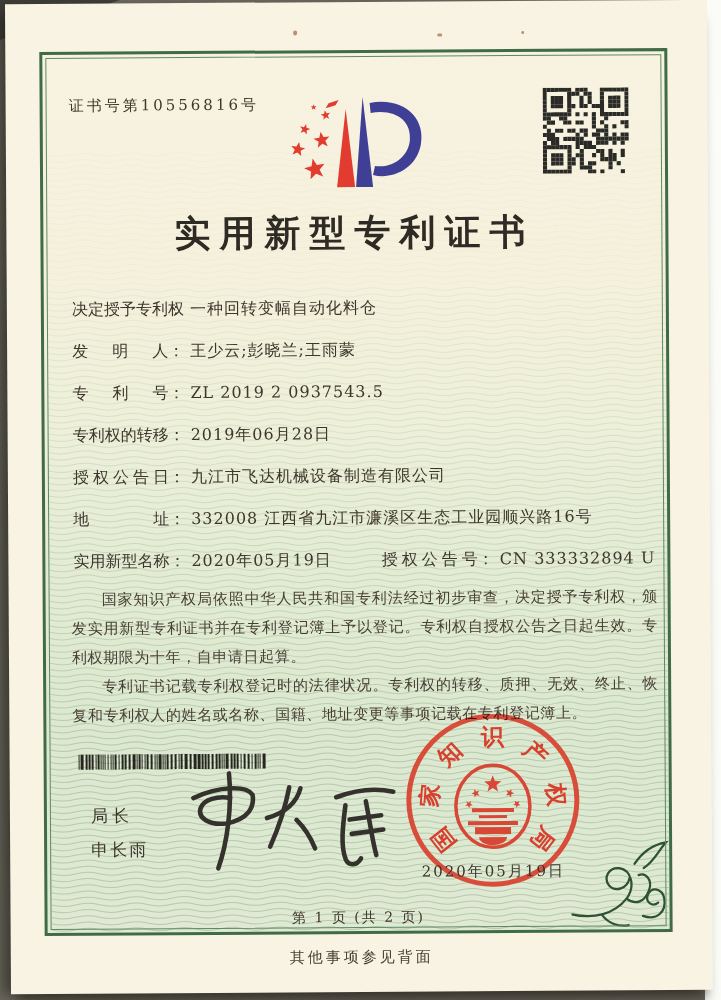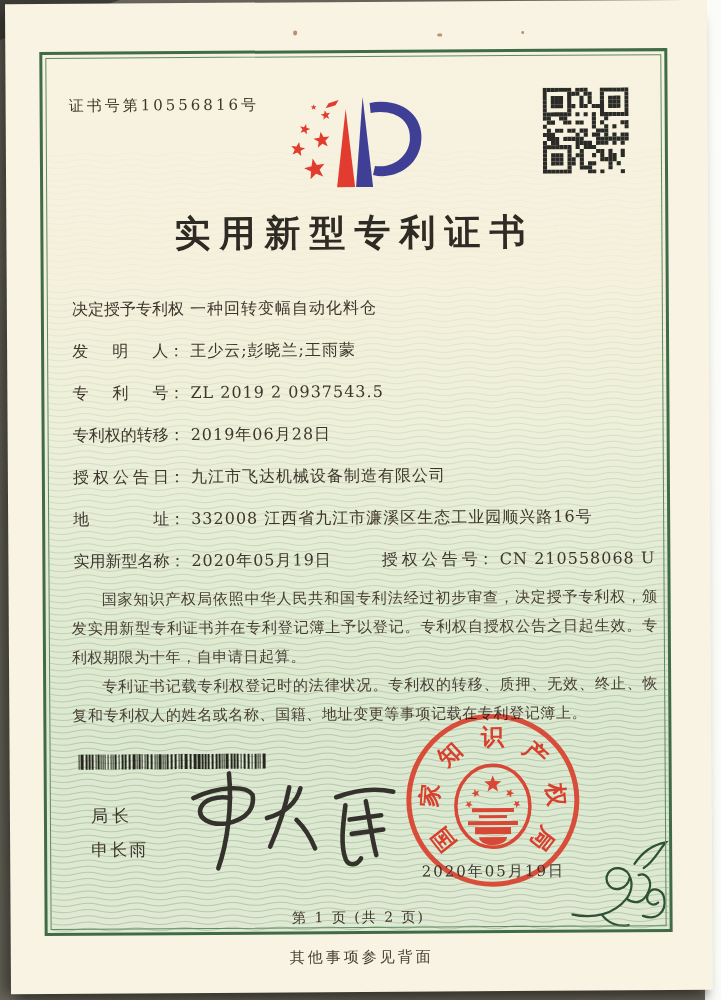--- a/index.html
+++ b/index.html
@@ -444,21 +444,21 @@
       <div class="row" style="top:371px">
         <span class="flabel">专利权的转移</span><span>：</span><span class="fvalue">2019年06月28日</span>
       </div>
       <div class="row" style="top:413px">
         <span class="flabel">授权公告日</span><span>：</span><span class="fvalue">九江市飞达机械设备制造有限公司</span>
       </div>
       <div class="row" style="top:455px">
         <span class="flabel">地址</span><span>：</span><span class="fvalue">332008 江西省九江市濂溪区生态工业园顺兴路16号</span>
       </div>
       <div class="row" style="top:497px">
-        <span class="flabel">实用新型名称</span><span>：</span><span class="fvalue">2020年05月19日</span><span class="flabel pair2">授权公告号</span><span>：</span><span class="fvalue">CN 210558068 U</span>
+        <span class="flabel">实用新型名称</span><span>：</span><span class="fvalue">2020年05月19日</span><span class="flabel pair2">授权公告号</span><span>：</span><span class="fvalue">CN 333332894 U</span>
       </div>
 
       <div class="paras">
         <p>国家知识产权局依照中华人民共和国专利法经过初步审查，决定授予专利权，颁发实用新型专利证书并在专利登记簿上予以登记。专利权自授权公告之日起生效。专利权期限为十年，自申请日起算。</p>
         <p>专利证书记载专利权登记时的法律状况。专利权的转移、质押、无效、终止、恢复和专利权人的姓名或名称、国籍、地址变更等事项记载在专利登记簿上。</p>
       </div>
 
       <div id="barcode" class="barcode">
           <div style="left: 0px; width: 1px;"></div>
           <div style="left: 2px; width: 3px;"></div>

